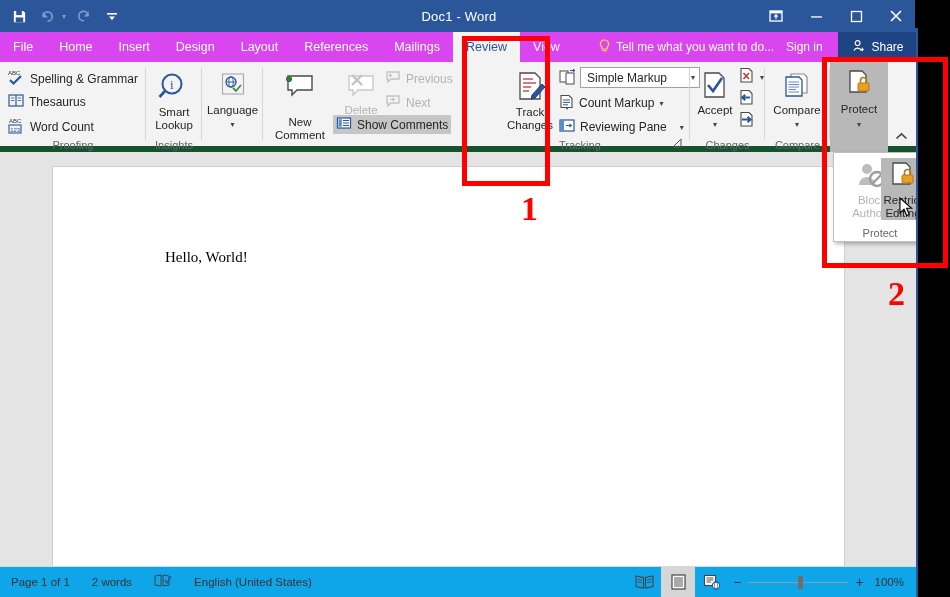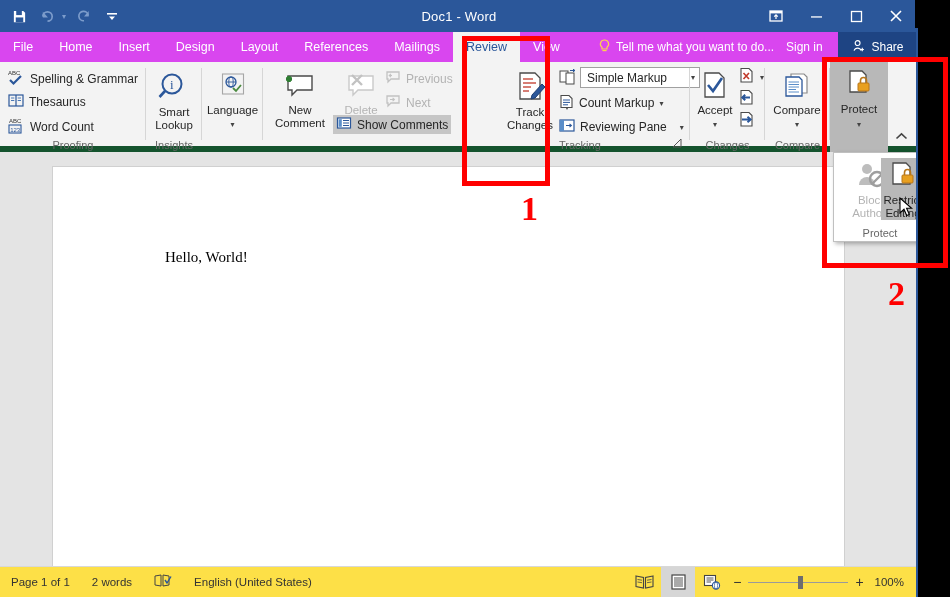--- a/index.html
+++ b/index.html
@@ -96,21 +96,21 @@
   
   #doc-area { position:absolute; left:0; top:152px; width:918px; height:414px; background:#e4e4e4; }
   #page {
     position:absolute; left:52px; top:14px; width:793px; height:420px;
     background:#fff; border:1px solid #d0d0d0; border-bottom:none;
   }
   #doc-text { position:absolute; left:112px; top:82px; font-family:"Liberation Serif", serif; font-size:15px; color:#000; }
   
   #status-bar {
     position:absolute; left:0; bottom:0; width:918px; height:31px;
-    background:#fde047; border-top:1px solid #d8d8d8;
+    background:#0ea5e9; border-top:1px solid #d8d8d8;
     display:flex; align-items:center; font-size:11.5px; color:#333;
   }
   .sb-item { padding:0 11px; white-space:nowrap; cursor:pointer; }
   .view-btn { width:34px; height:31px; display:flex; align-items:center; justify-content:center; cursor:pointer; }
   .view-btn.active { background:#d6d6d6; }
   #zoom-wrap { display:flex; align-items:center; gap:7px; margin-left:4px; }
   #zoom-track { width:100px; height:1px; background:#9a9a9a; position:relative; cursor:pointer; }
   #zoom-thumb { position:absolute; left:50px; top:-6px; width:5px; height:13px; background:#6e6e6e; }
   
   .anno-box { position:absolute; border:5px solid #ff0000; z-index:60; pointer-events:none; }
@@ -285,21 +285,21 @@
             </svg>
         </span>
         <span>Language</span>
         <span class="caret" style="margin-top:1px">▾</span>
       </div>
       <div class="grp-label"></div>
       <div class="grp-sep" style="right:0;"></div>
     </div>
 
     <div class="grp" style="left:263px; width:200px;">
-      <div class="ic-btn" style="left:6px; top:6px; width:62px;">
+      <div class="ic-btn" style="left:6px; top:6px; width:62px;gap:12px;">
         <span>
           <svg width="34" height="30" viewBox="0 0 34 30">
               <path d="M5 5 H29 V19 H14 L9 24 V19 H5 Z" fill="#fff" stroke="#4a4a4a" stroke-width="1.4"></path>
               <path d="M6 5 L6 11 M3 8 L9 8" stroke="#2e7d32" stroke-width="3.6"></path>
             </svg>
         </span>
         <span style="white-space:normal;"><span>New Comment</span></span>
       </div>
       <div class="ic-btn disabled" style="left:72px; top:6px; width:52px;">
         <span>

